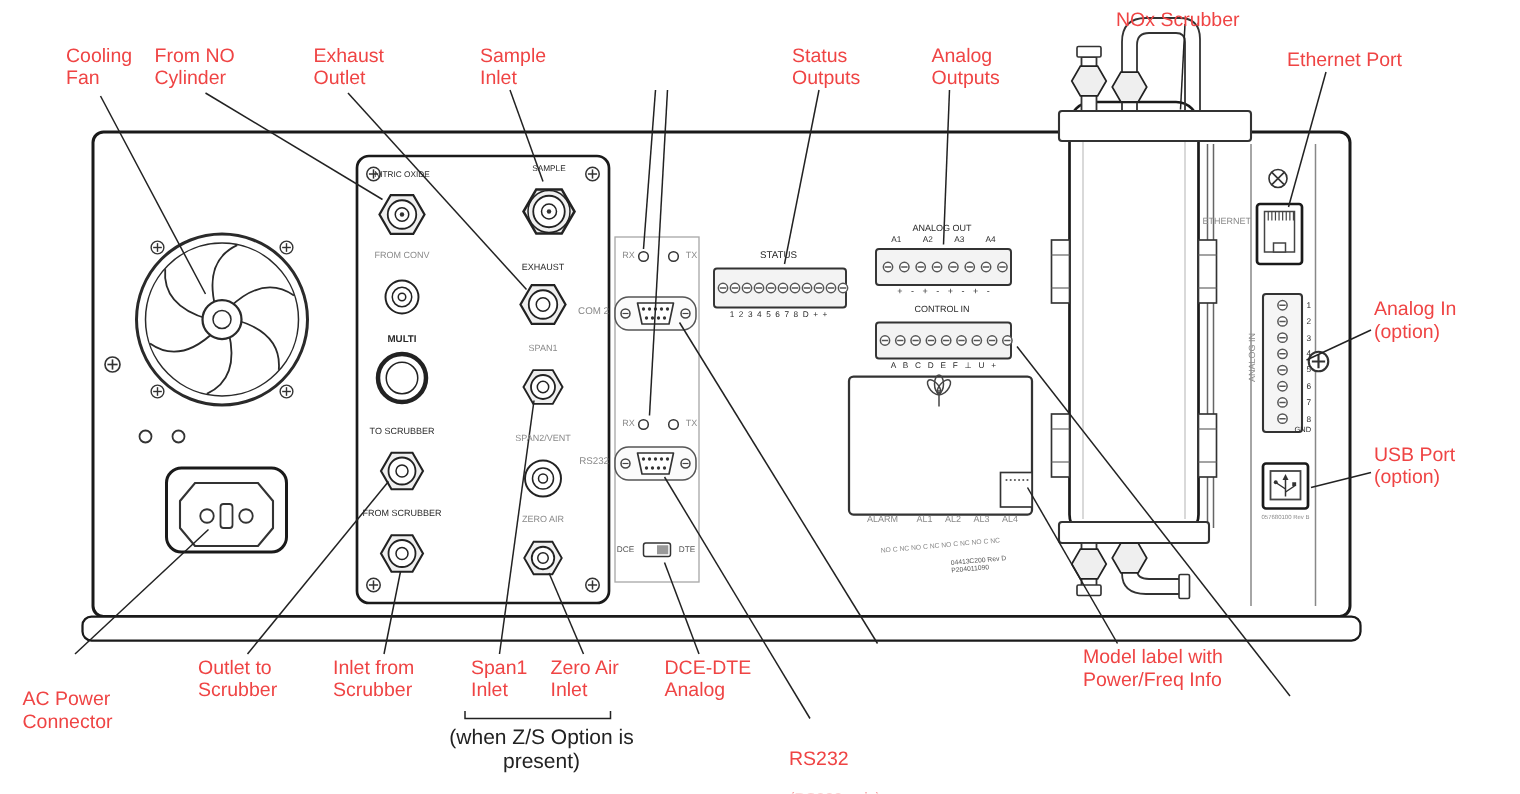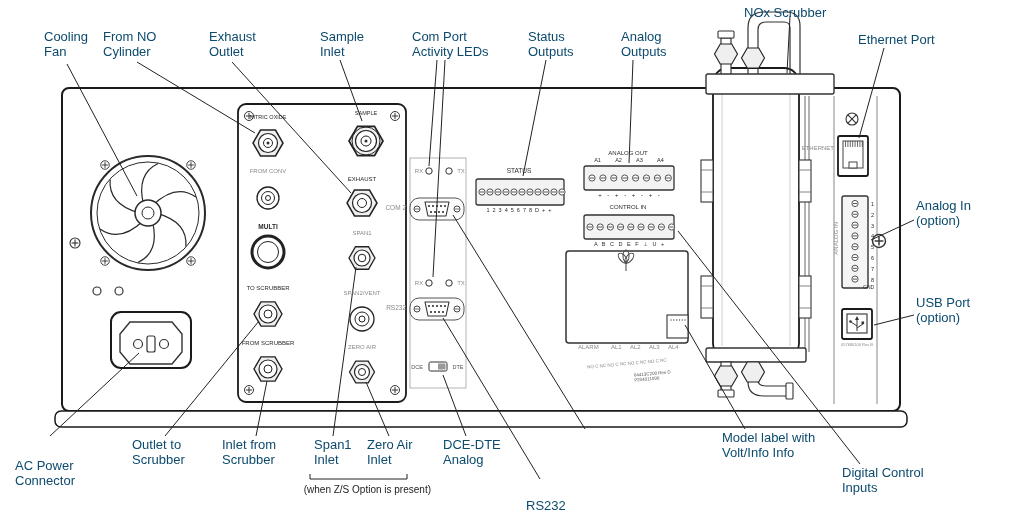--- a/index.html
+++ b/index.html
@@ -1,23 +1,23 @@
 <!DOCTYPE html>
 <html><head>
 <meta charset="utf-8">
 <style>
   html,body{margin:0;padding:0;background:#fff}
   .stage{position:relative;width:1013px;height:529px;background:#fff;overflow:hidden}
   .stage svg{position:absolute;left:0;top:0}
-  .co{position:absolute;font:13px/1.13 "Liberation Sans","DejaVu Sans",sans-serif;color:#0c4a6e;white-space:pre-line}
+  .co{position:absolute;font:13px/1.13 "Liberation Sans","DejaVu Sans",sans-serif;color:#ef4444;white-space:pre-line}
   .co .sub{font-size:10.5px}
   .sk{position:absolute;font-family:"Liberation Sans","DejaVu Sans",sans-serif;color:#2a2a2a;white-space:pre-line;text-align:center;line-height:1.1}
   .g{color:#8a8a8a}
   .r{text-align:right}
-  .note{font-size:10px;color:#222;text-align:right}
+  .note{font-size:14px;color:#222;text-align:center}
 </style>
 </head>
 <body>
 
 <div class="stage">
 
 <svg width="1013" height="529" viewBox="0 0 1013 529">
   <defs>
     <g id="sp" fill="#fff" stroke="#333" stroke-width="1.1">
           <circle r="5"></circle>
@@ -347,22 +347,20 @@
 </svg>
 
 <div class="co" style="left:44px;top:30px">Cooling
 Fan</div>
 <div class="co" style="left:103px;top:30px">From NO
 Cylinder</div>
 <div class="co" style="left:209px;top:30px">Exhaust
 Outlet</div>
 <div class="co" style="left:320px;top:30px">Sample
 Inlet</div>
-<div class="co" style="left:412px;top:30px">Com Port
-Activity LEDs</div>
 <div class="co" style="left:528px;top:30px">Status
 Outputs</div>
 <div class="co" style="left:621px;top:30px">Analog
 Outputs</div>
 <div class="co" style="left:744px;top:6px">NOx Scrubber</div>
 <div class="co" style="left:858px;top:33px">Ethernet Port</div>
 <div class="co" style="left:916px;top:199px">Analog In
 (option)</div>
 <div class="co" style="left:916px;top:296px">USB Port
 (option)</div>
@@ -377,23 +375,21 @@
 <div class="co" style="left:367px;top:438px">Zero Air
 Inlet</div>
 <div class="co note" style="left:291px;top:484px;width:140px">(when Z/S Option is present)</div>
 <div class="co" style="left:443px;top:438px">DCE-DTE
 Analog</div>
 <div class="co" style="left:526px;top:484px">
   <div>RS232</div>
   <div class="sub">(RS232 only)</div>
 </div>
 <div class="co" style="left:722px;top:431px">Model label with
-Volt/Info Info</div>
-<div class="co" style="left:842px;top:466px">Digital Control
-Inputs</div>
+Power/Freq Info</div>
 
 <div class="sk" style="left:228px;top:114px;width:80px;font-size:5.5px">NITRIC OXIDE</div>
 <div class="sk g" style="left:228px;top:168px;width:80px;font-size:6px">FROM CONV</div>
 <div class="sk" style="left:238px;top:223px;width:60px;font-size:6.5px;font-weight:bold">MULTI</div>
 <div class="sk" style="left:228px;top:285px;width:80px;font-size:6px">TO SCRUBBER</div>
 <div class="sk" style="left:223px;top:340px;width:90px;font-size:6px">FROM SCRUBBER</div>
 <div class="sk" style="left:336px;top:110px;width:60px;font-size:5.5px">SAMPLE</div>
 <div class="sk" style="left:332px;top:176px;width:60px;font-size:6px">EXHAUST</div>
 <div class="sk g" style="left:332px;top:230px;width:60px;font-size:6px">SPAN1</div>
 <div class="sk g" style="left:327px;top:290px;width:70px;font-size:6px">SPAN2/VENT</div>

